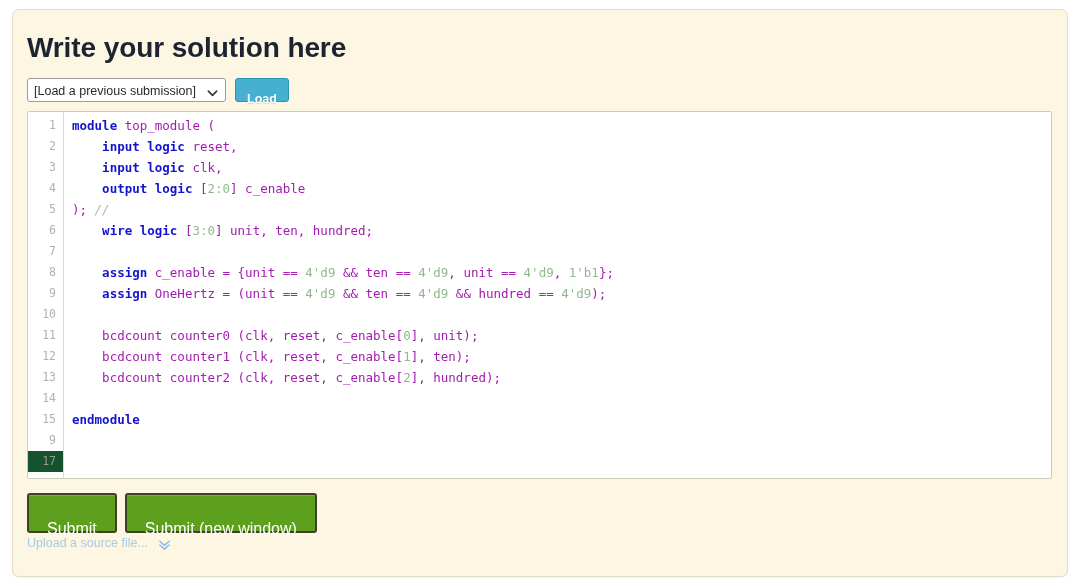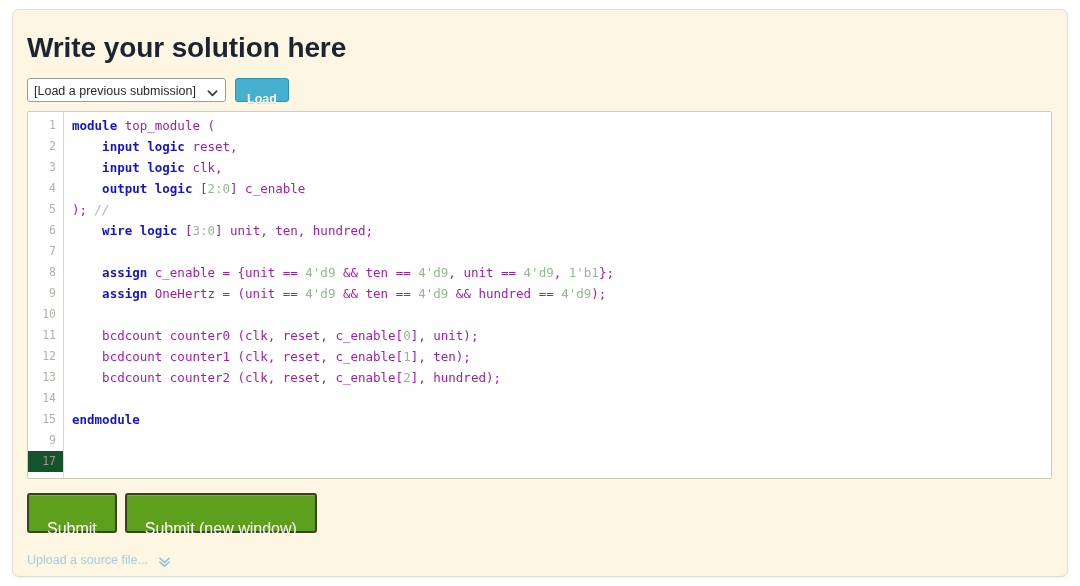--- a/index.html
+++ b/index.html
@@ -183,21 +183,21 @@
     border-radius: 3px;
     padding: 16px 18px;
     height: 40px;
     cursor: pointer;
     box-sizing: border-box;
     line-height: 36px;
     box-shadow: inset 0 1px 0 rgba(255,255,255,0.18);
   }
 
   .upload-row {
-    margin-top: 20px;
+    margin-top: 3px;
     display: flex;
     align-items: center;
     gap: 10px;
   }
 
   a.upload-link {
     font-family: "Liberation Sans", sans-serif;
     font-size: 12.5px;
     color: #a8cbe4;
     text-decoration: none;

